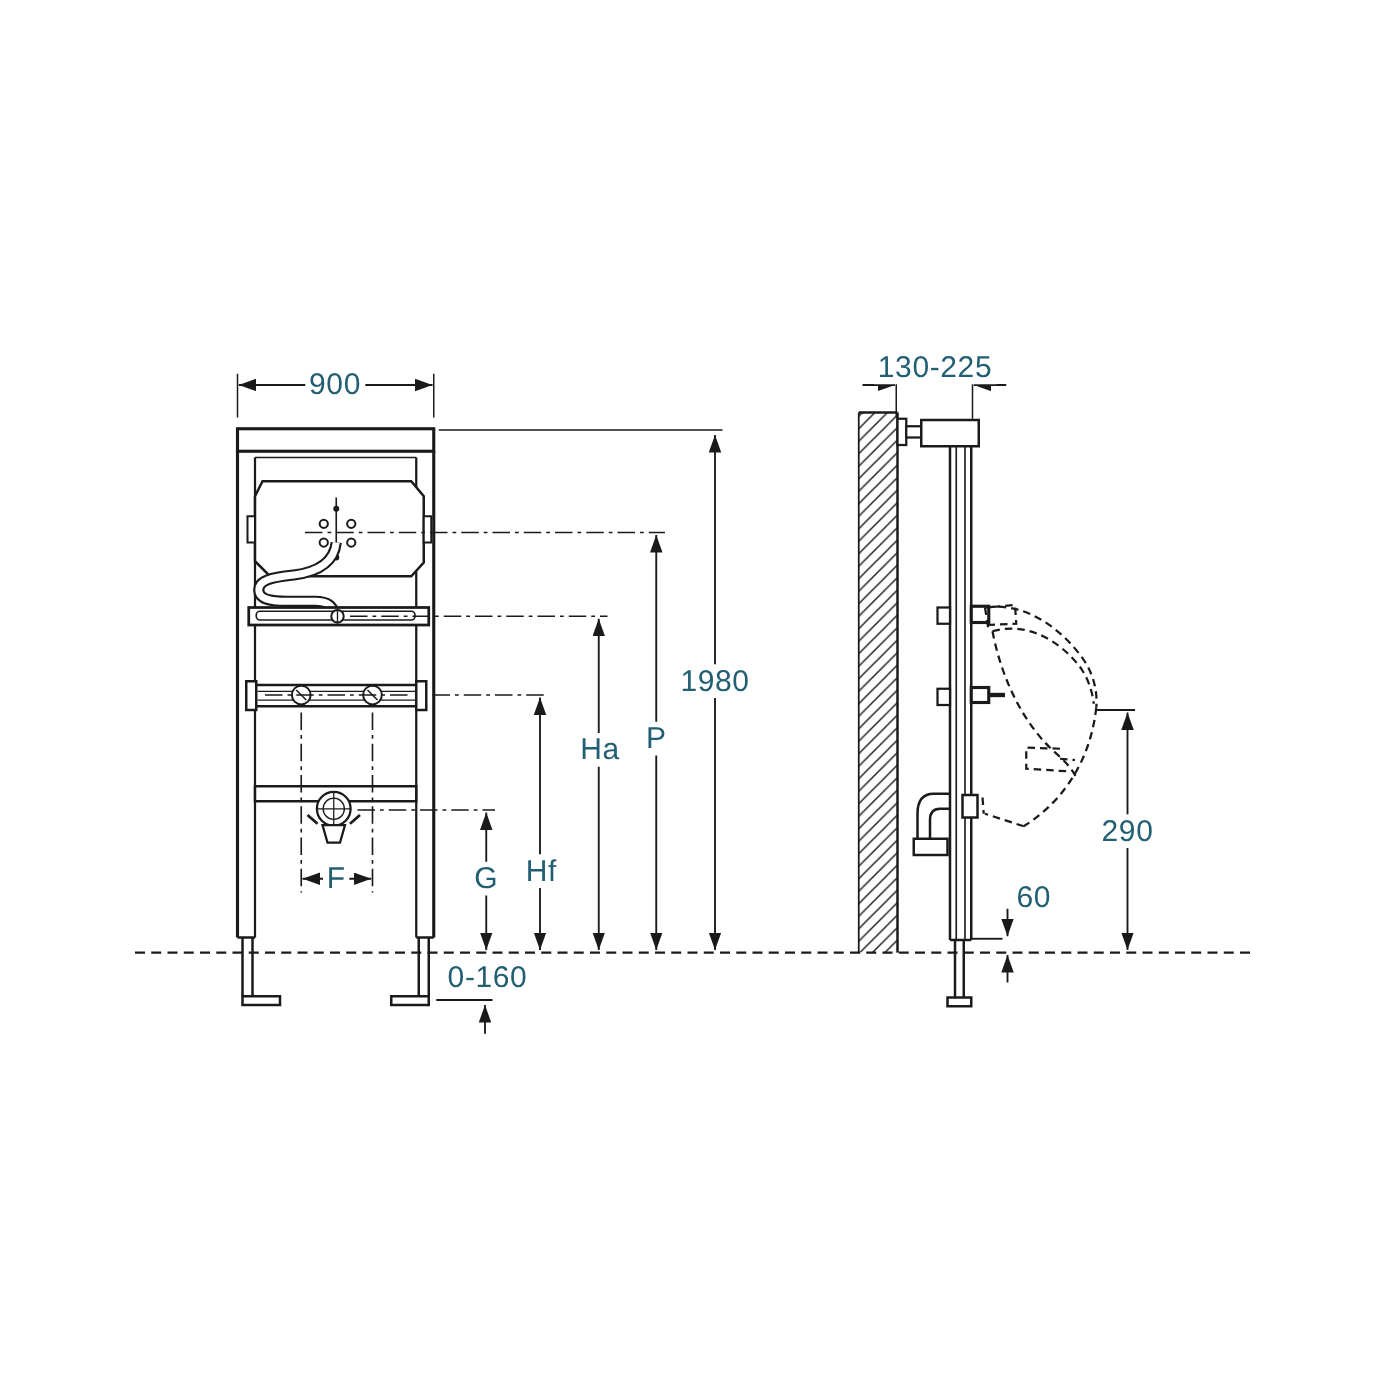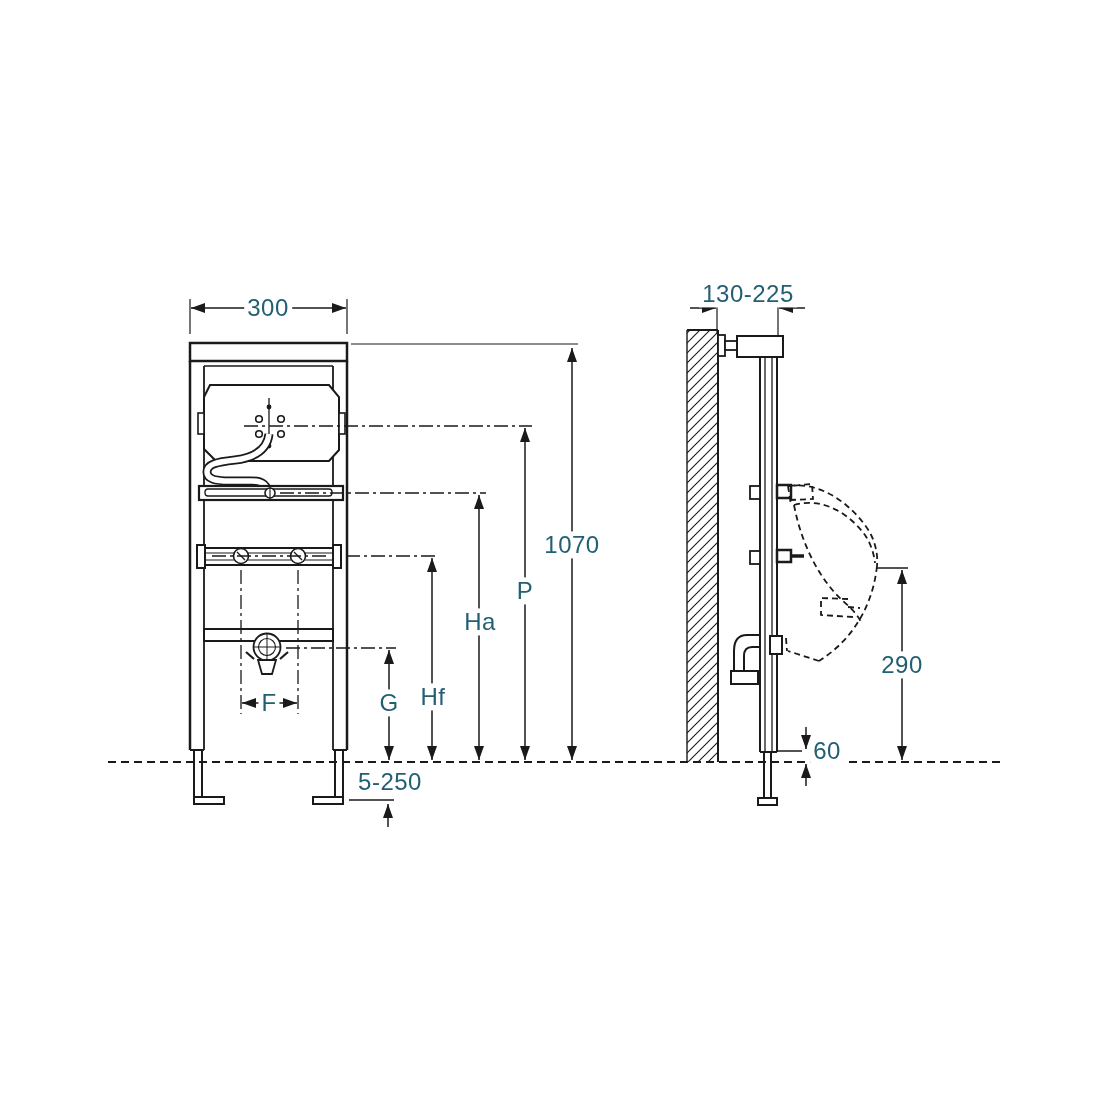--- a/index.html
+++ b/index.html
@@ -188,25 +188,25 @@
     <line x1="902" y1="570" x2="902" y2="760" stroke-width="1.5" marker-start="url(#arr)" marker-end="url(#arr)"></line>
 
     <line x1="777" y1="751" x2="802" y2="751" stroke-width="1.5"></line>
     <line x1="806" y1="727" x2="806" y2="749" stroke-width="1.5" marker-end="url(#arr)"></line>
     <line x1="806" y1="786" x2="806" y2="764" stroke-width="1.5" marker-end="url(#arr)"></line>
   </g>
 
   <line x1="108" y1="762" x2="1002" y2="762" stroke="#1a1a1a" stroke-width="1.8" stroke-dasharray="8 5"></line>
 </svg>
 
-<div class="dim-label" style="left:268px;top:308px">300</div>
-<div class="dim-label" style="left:572px;top:545px">1070</div>
+<div class="dim-label" style="left:268px;top:308px">900</div>
+<div class="dim-label" style="left:572px;top:545px">1980</div>
 <div class="dim-label" style="left:525px;top:591px">P</div>
-<div class="dim-label" style="left:480px;top:622px">Ha</div>
+<div class="dim-label" style="left:480px;top:600px">Ha</div>
 <div class="dim-label" style="left:433px;top:697px">Hf</div>
 <div class="dim-label" style="left:389px;top:703px">G</div>
 <div class="dim-label" style="left:269px;top:703px">F</div>
-<div class="dim-label" style="left:390px;top:782px">5-250</div>
+<div class="dim-label" style="left:390px;top:782px">0-160</div>
 <div class="dim-label" style="left:748px;top:294px">130-225</div>
 <div class="dim-label" style="left:902px;top:665px">290</div>
-<div class="dim-label" style="left:827px;top:751px">60</div>
+<div class="dim-label" style="left:827px;top:718px">60</div>
 
 </div>
 
 </body></html>

